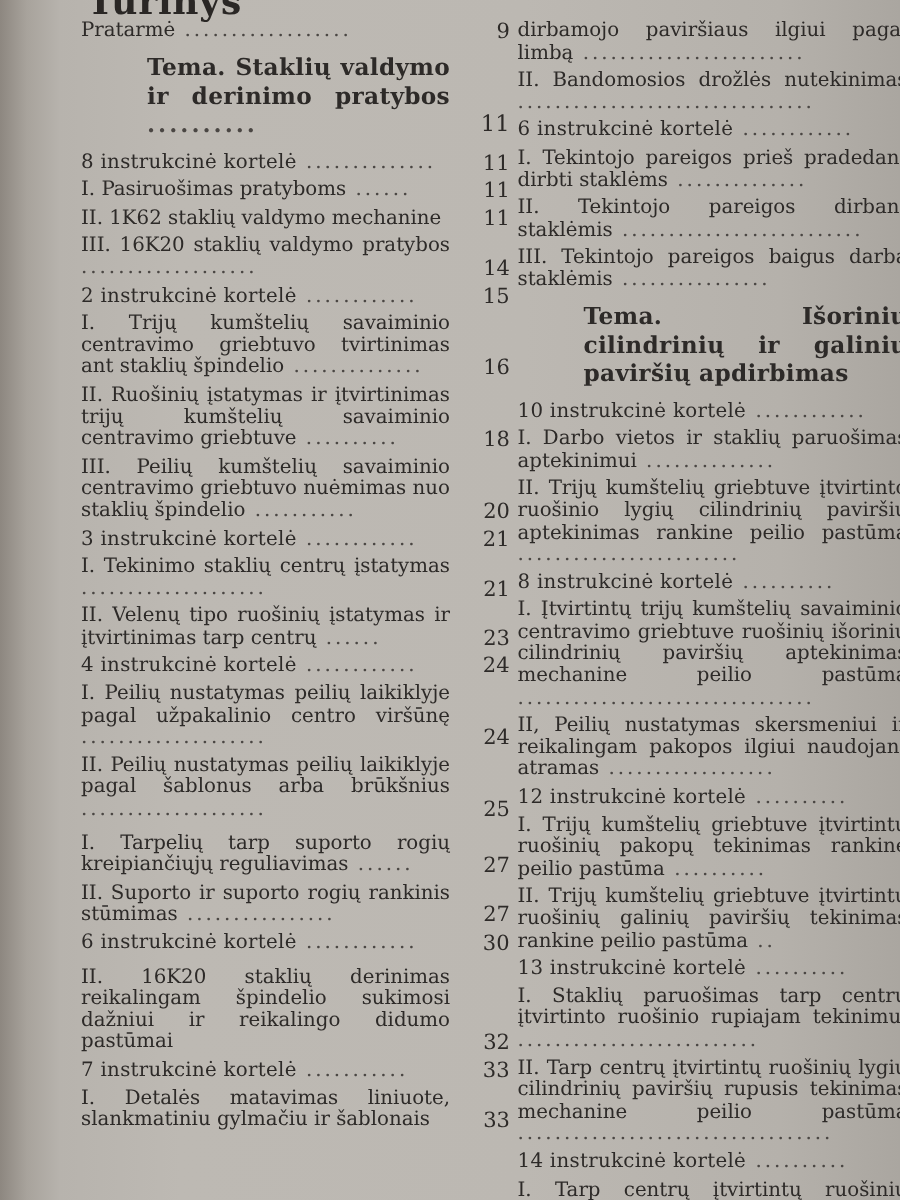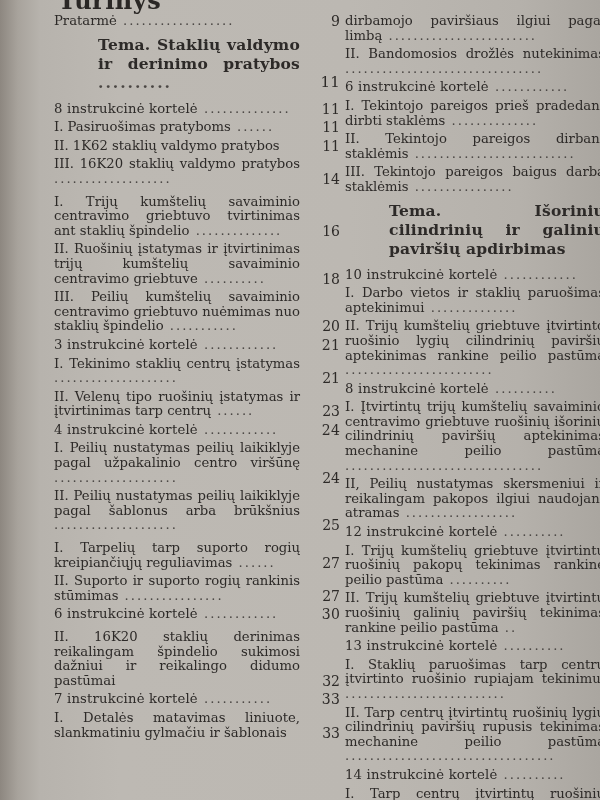--- a/index.html
+++ b/index.html
@@ -92,24 +92,25 @@
   <div class="title">Turinys</div>
 
   <div class="col col-left" id="left-col">
       <div class="entry item"><span class="txt">Pratarmė</span><span class="dots"> ..................</span><span class="pg">9</span></div>
       <div class="entry heading"><span class="txt">Tema. Staklių valdymo ir derinimo pratybos</span><span class="dots"> ..........</span><span class="pg">11</span></div>
       <div class="gap-s"></div>
       <div class="entry card"><span class="txt">8 instrukcinė kortelė</span><span class="dots"> ..............</span><span class="pg">11</span></div>
       <div class="gap-s"></div>
       <div class="entry item"><span class="txt">I. Pasiruošimas pratyboms</span><span class="dots"> ......</span><span class="pg">11</span></div>
       <div class="gap-s"></div>
-      <div class="entry item"><span class="txt">II. 1K62 staklių valdymo pratybos</span><span class="dots"></span><span class="pg">11</span></div>
+      <div class="entry item"><span class="txt">II. 1K62 staklių valdymo mechanine</span><span class="dots"></span><span class="pg">11</span></div>
       <div class="gap-s"></div>
       <div class="entry item"><span class="txt">III. 16K20 staklių valdymo pratybos</span><span class="dots"> ...................</span><span class="pg">14</span></div>
       <div class="gap-s"></div>
+      <div class="entry card"><span class="txt">2 instrukcinė kortelė</span><span class="dots"> ............</span><span class="pg">15</span></div>
       <div class="gap-s"></div>
       <div class="entry item"><span class="txt">I. Trijų kumštelių savaiminio centravimo griebtuvo tvirtinimas ant staklių špindelio</span><span class="dots"> ..............</span><span class="pg">16</span></div>
       <div class="gap-s"></div>
       <div class="entry item"><span class="txt">II. Ruošinių įstatymas ir įtvirtinimas trijų kumštelių savaiminio centravimo griebtuve</span><span class="dots"> ..........</span><span class="pg">18</span></div>
       <div class="gap-s"></div>
       <div class="entry item"><span class="txt">III. Peilių kumštelių savaiminio centravimo griebtuvo nuėmimas nuo staklių špindelio</span><span class="dots"> ...........</span><span class="pg">20</span></div>
       <div class="gap-s"></div>
       <div class="entry card"><span class="txt">3 instrukcinė kortelė</span><span class="dots"> ............</span><span class="pg">21</span></div>
       <div class="gap-s"></div>
       <div class="entry item"><span class="txt">I. Tekinimo staklių centrų įstatymas</span><span class="dots"> ....................</span><span class="pg">21</span></div>

